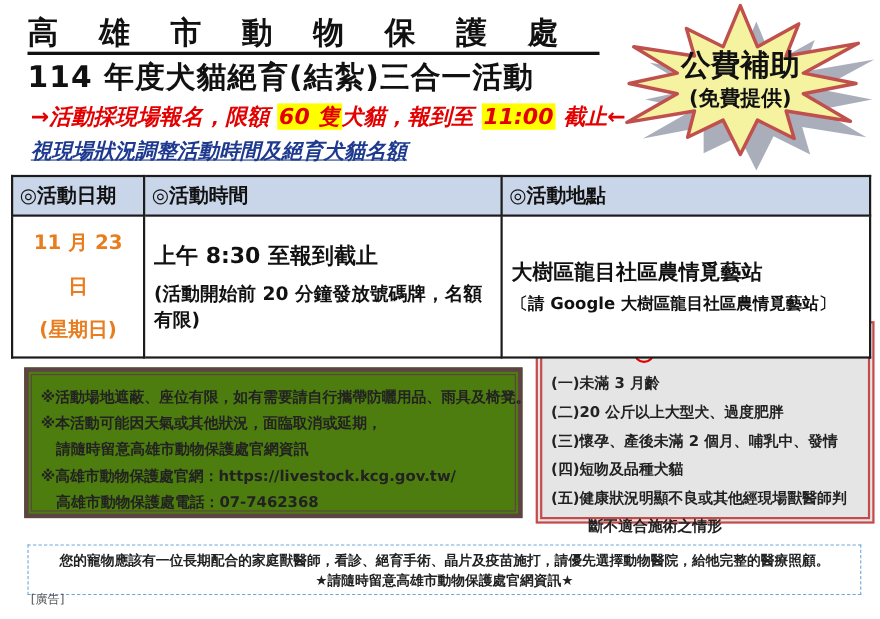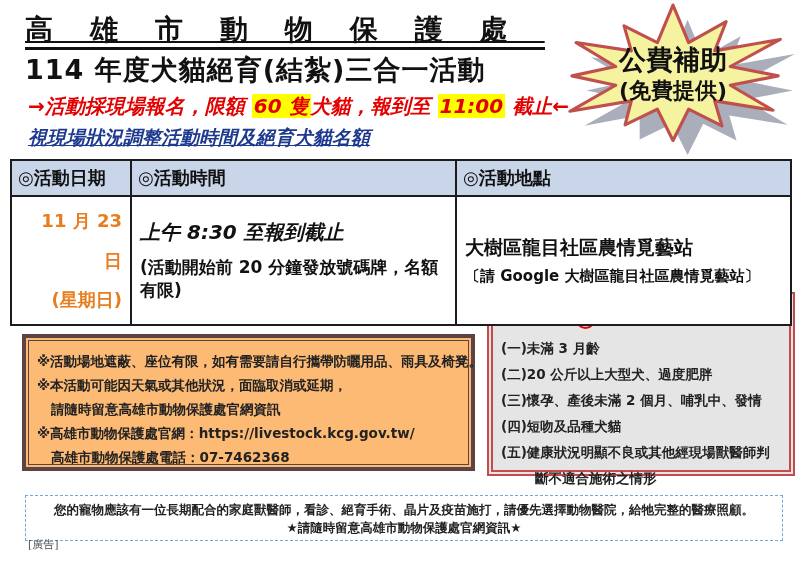--- a/index.html
+++ b/index.html
@@ -1,59 +1,59 @@
 <!DOCTYPE html>
 <html><head>
 <meta charset="utf-8">
 <style>
   html,body{margin:0;padding:0;}
   body{font-family:"DejaVu Sans","Liberation Sans",sans-serif;background:#ffffff;}
   .page{position:relative;width:800px;height:563px;background:#ffffff;overflow:hidden;}
 
   
   .org-title{position:absolute;left:25px;top:12px;font-size:28px;font-weight:bold;color:#111;
-    letter-spacing:1.32em;white-space:nowrap;border-bottom:3px solid #111;line-height:1.25;text-decoration:underline;}
+    letter-spacing:1.32em;white-space:nowrap;border-bottom:3px solid #111;line-height:1.25;}
   .event-title{position:absolute;left:25px;top:52px;font-size:27px;font-weight:bold;color:#111;
     letter-spacing:1px;white-space:nowrap;}
   .notice-line{position:absolute;left:28px;top:93px;font-size:20px;font-weight:bold;font-style:italic;
     color:#e30000;white-space:nowrap;}
   .notice-line .hl{background:#ffff00;padding:0 2px;}
   .adjust-line{position:absolute;left:28px;top:125px;font-size:19px;font-weight:bold;font-style:italic;
     color:#1e3a8f;text-decoration:underline;white-space:nowrap;}
 
   
   .burst{position:absolute;left:548px;top:0px;width:250px;height:158px;z-index:5;}
   .burst svg{position:absolute;left:0;top:0;}
   .burst-text{position:absolute;left:0;top:44px;width:100%;text-align:center;z-index:6;}
   .burst-text .b1{font-size:27px;font-weight:bold;color:#111;line-height:1.2;}
-  .burst-text .b2{font-size:22px;font-weight:bold;color:#111;line-height:1.4;}
+  .burst-text .b2{font-size:19px;font-weight:bold;color:#111;line-height:1.4;}
 
   
   .event-table{position:absolute;left:10px;top:159px;width:782px;border-collapse:collapse;z-index:2;}
   .event-table th,.event-table td{border:2px solid #1c1c1c;box-sizing:border-box;}
   .event-table th{background:#c9d5e8;font-size:18px;font-weight:bold;text-align:left;
     padding:5px 6px;height:34px;color:#111;}
   .event-table td{vertical-align:middle;padding:4px 8px;height:102px;background:#fff;}
-  .cell-date{text-align:right;color:#e87d1e;font-weight:bold;font-size:18px;line-height:2.2;}
-  .cell-time .t1{font-size:20px;font-weight:bold;color:#111;margin-bottom:10px;font-style:italic;}
+  .cell-date{text-align:center;color:#e87d1e;font-weight:bold;font-size:18px;line-height:2.2;}
+  .cell-time .t1{font-size:20px;font-weight:bold;color:#111;margin-bottom:10px;}
   .cell-time .t2{font-size:17px;color:#111;font-weight:bold;}
   .cell-loc .l1{font-size:19px;font-weight:bold;color:#111;margin-bottom:6px;}
   .cell-loc .l2{font-size:15px;font-weight:bold;color:#111;}
 
   
   .note{position:absolute;left:22px;font-size:19px;font-weight:bold;color:#111;white-space:nowrap;}
   .note1{top:268px;}
   .note2{top:301px;}
   .red-it{color:#e30000;font-style:italic;}
   .ul{text-decoration:underline;}
   .orange-ul{color:#e87d1e;text-decoration:underline;}
 
   
   .info-box{position:absolute;left:22px;top:334px;width:453px;height:137px;box-sizing:border-box;
-    border:4px solid #5d4343;background:#fdba74;padding:2px;}
+    border:4px solid #5d4343;background:#4d7c0f;padding:2px;}
   .info-box-inner{border:1px solid #5d4343;height:100%;box-sizing:border-box;padding:8px 8px 0 8px;}
   .info-box-inner div{font-size:13.5px;font-weight:bold;color:#222;line-height:24px;white-space:nowrap;}
   .indent{padding-left:14px;}
 
   
   .unsuit-box{position:absolute;left:487px;top:292px;width:308px;height:184px;box-sizing:border-box;
     border:2px solid #c64a4a;background:#e5e5e5;padding:2px;}
   .unsuit-inner{border:2px solid #c64a4a;height:100%;box-sizing:border-box;padding:8px 8px 0 8px;}
   .unsuit-title{text-align:center;font-size:14px;font-weight:bold;color:#111;margin-bottom:6px;}
   .unsuit-title .ul{text-decoration:underline;}

